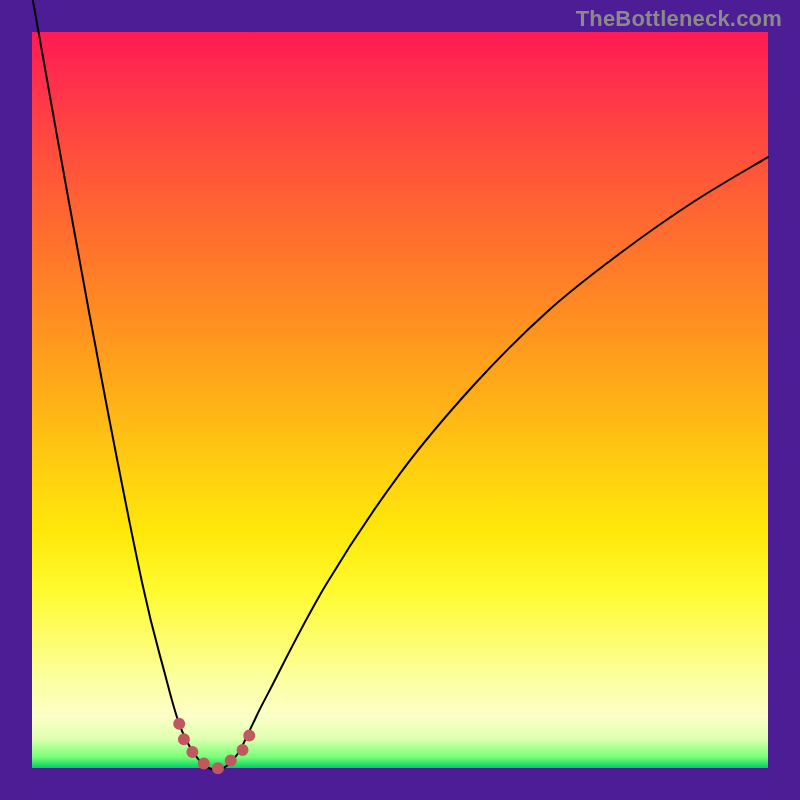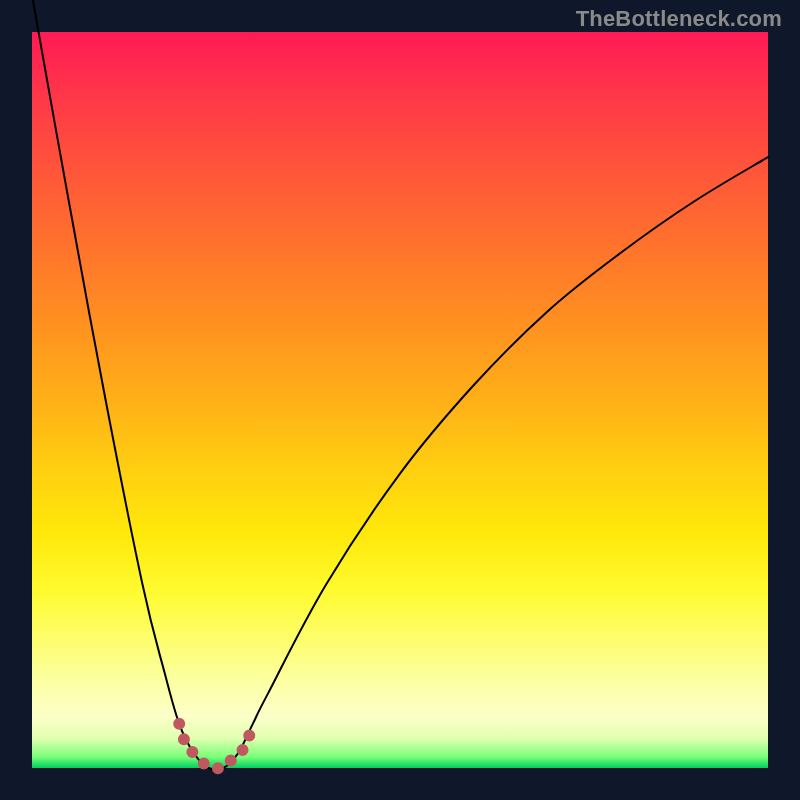--- a/index.html
+++ b/index.html
@@ -9,21 +9,21 @@
     height: 800px;
     background: #000;
     overflow: hidden;
   }
   .frame {
     position: absolute;
     top: 0;
     left: 0;
     width: 800px;
     height: 800px;
-    background: #0f172a;
+    background: #4c1d95;
   }
   .plot-bg {
     position: absolute;
     top: 32px;
     left: 32px;
     width: 736px;
     height: 736px;
     background: linear-gradient(to bottom,
       #ff1a55 0%,
       #ff2e4d 6%,

